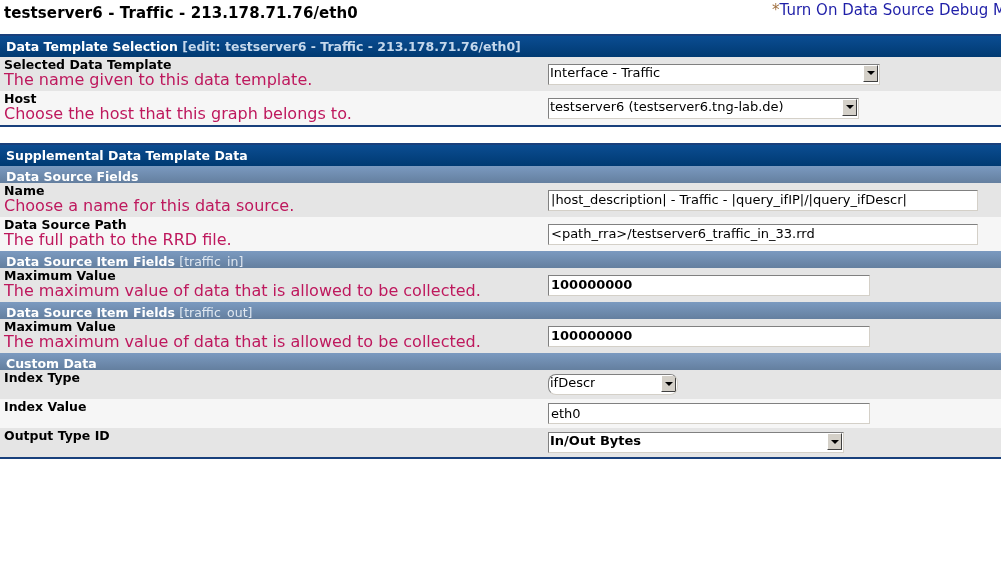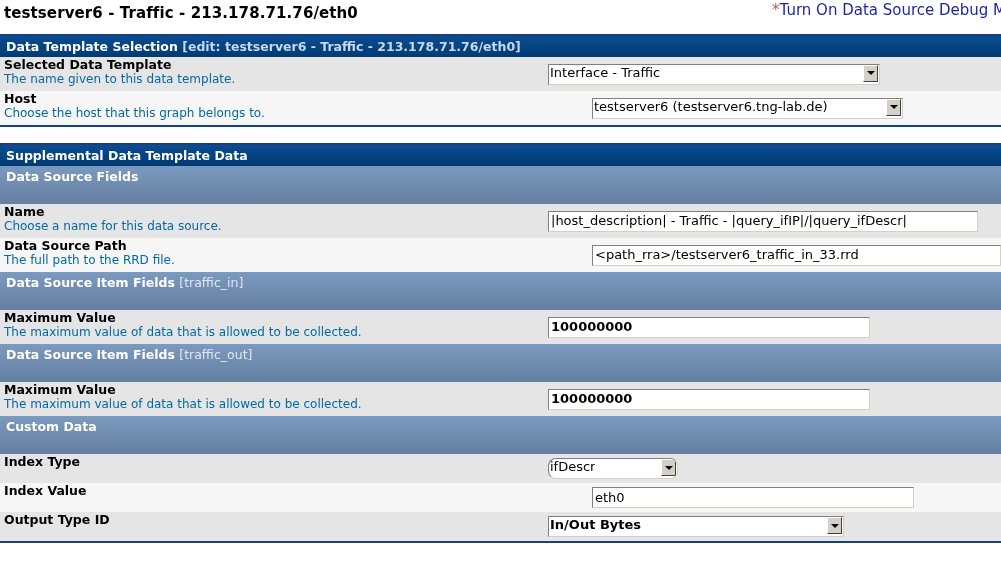--- a/index.html
+++ b/index.html
@@ -76,38 +76,38 @@
     color: #c5d8ec;
   }
   .bar-mid {
     background: #6d8fb8;
     background-image: linear-gradient(to bottom, #7b9ac0 0%, #647f9f 100%);
     color: #ffffff;
     font-weight: bold;
     font-size: 12.5px;
     padding: 4px 6px 4px 6px;
     box-sizing: border-box;
-    height: 38px;
+    height: 17px;
     line-height: 13px;
     white-space: nowrap;
     overflow: hidden;
   }
   .bar-mid .sub {
     font-weight: normal;
     color: #dfe7f0;
   }
 
   .row {
     display: flex;
     align-items: stretch;
     box-sizing: border-box;
     width: 1001px;
   }
   .row.shade-a { background: #e5e5e5; }
-  .row.shade-b { background: #f6f6f6; gap: 44px; }
+  .row.shade-b { background: #f6f6f6; }
 
   .cell-label {
     width: 548px;
     flex: 0 0 548px;
     padding: 0 4px 4px 4px;
     box-sizing: border-box;
   }
   .cell-field {
     flex: 1 1 auto;
     padding: 4px 0 4px 0;
@@ -117,23 +117,23 @@
     overflow: hidden;
   }
   .lbl-main {
     font-weight: bold;
     font-size: 12.5px;
     line-height: 15px;
     color: #000;
     white-space: nowrap;
   }
   .lbl-desc {
-    font-size: 12px;
+    font-size: 16px;
     line-height: 15px;
-    color: #0369a1;
+    color: #be185d;
     white-space: nowrap;
   }
 
   
   .txt {
     font-family: "DejaVu Sans", "Liberation Sans", sans-serif;
     font-size: 13px;
     line-height: 16px;
     color: #000;
     background: #ffffff;

